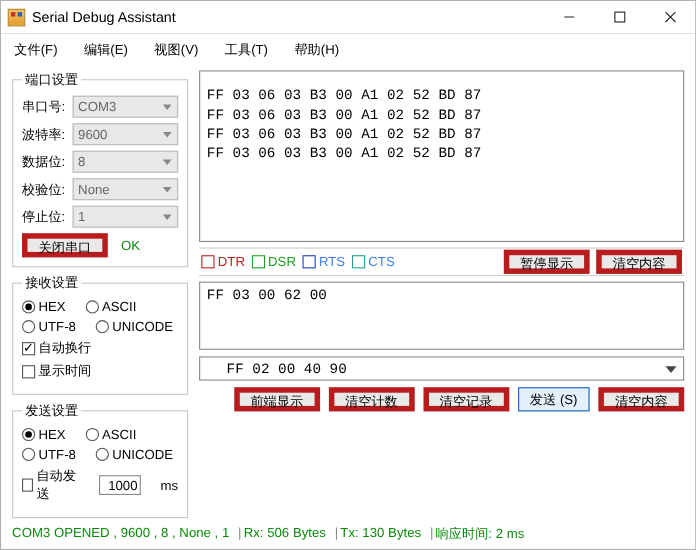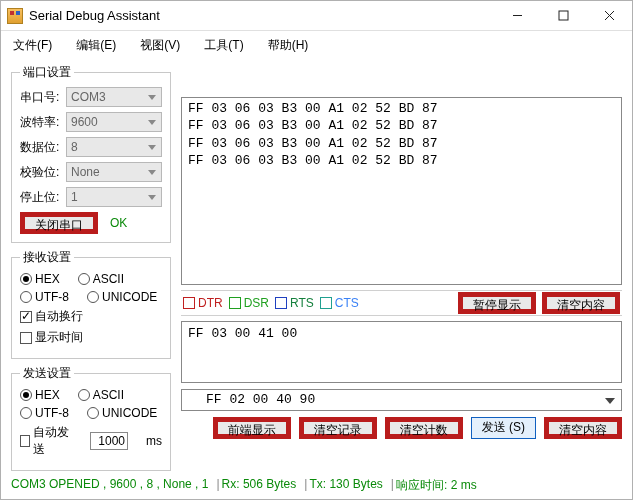--- a/index.html
+++ b/index.html
@@ -61,21 +61,20 @@
     gap: 24px;
     padding: 6px 12px;
     font-size: 12px;
     border-bottom: 0;
   }
   .menubar span { cursor: default; }
   
   .content {
     display: flex;
     padding: 4px 10px 2px 10px;
-    align-items: center;
   }
   .left {
     width: 160px;
     display: flex;
     flex-direction: column;
     gap: 6px;
   }
   .right {
     flex: 1;
     margin-left: 10px;
@@ -174,22 +173,22 @@
     height: 18px;
     border: 1px solid #888;
     padding: 0 2px;
     font-family: inherit;
     font-size: 12px;
     text-align: right;
   }
   
   .rx-box {
     border: 1px solid #888;
-    height: 188px;
-    padding: 2px 6px;
+    height: 156px;
+    padding: 13px 6px;
     font-family: "Courier New", monospace;
     font-size: 13px;
     white-space: pre;
     overflow: auto;
     line-height: 1.35;
   }
   .ctrl-row {
     display: flex;
     align-items: center;
     margin-top: 5px;
@@ -406,39 +405,39 @@
       <div class="opt">
           <span class="cb-color cb-dtr"></span>
           <span style="color:#c02020">DTR</span>
         </div>
       <div class="opt">
           <span class="cb-color cb-dsr"></span>
           <span style="color:#20a020">DSR</span>
         </div>
       <div class="opt">
           <span class="cb-color cb-rts"></span>
-          <span style="color:#15803d">RTS</span>
+          <span style="color:#3b82f6">RTS</span>
         </div>
       <div class="opt">
           <span class="cb-color cb-cts"></span>
           <span style="color:#3b82f6">CTS</span>
         </div>
       <div class="spacer"></div>
       <button class="std">暂停显示</button>
       <button class="std">清空内容</button>
     </div>
 
-    <div class="tx-box">FF 03 00 41 00</div>
+    <div class="tx-box">FF 03 00 62 00</div>
 
     <div class="send-combo">FF 02 00 40 90</div>
 
     <div class="action-row">
       <button class="std">前端显示</button>
+      <button class="std">清空计数</button>
       <button class="std">清空记录</button>
-      <button class="std">清空计数</button>
       <button class="std primary">发送 (S)</button>
       <button class="std">清空内容</button>
     </div>
   </div>
 </div>
 
 <div class="statusbar">
   <span class="cell">COM3 OPENED , 9600 , 8 , None , 1</span>
   <span class="sep">|</span>
   <span class="cell"><span>Rx:</span>&nbsp;<span>506</span>&nbsp;<span>Bytes</span></span>

